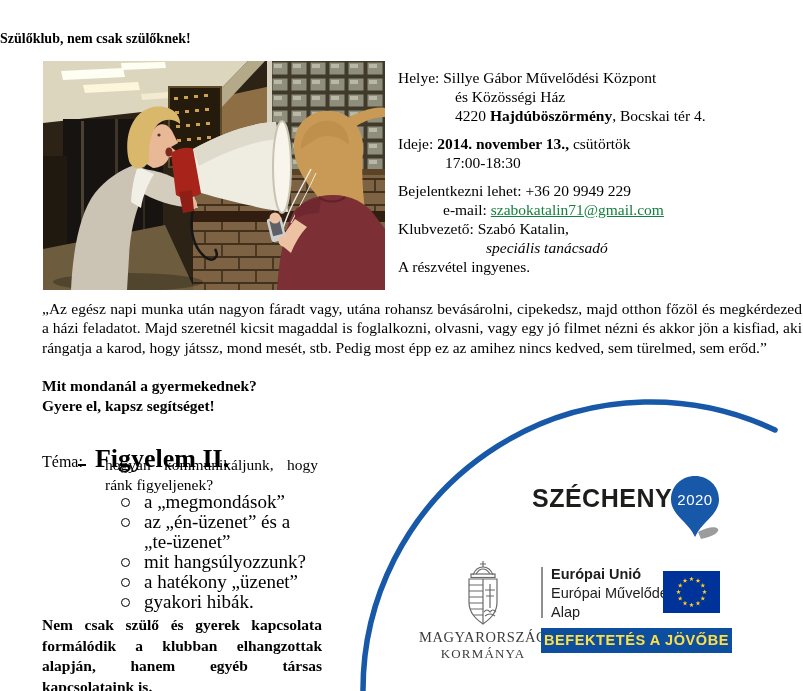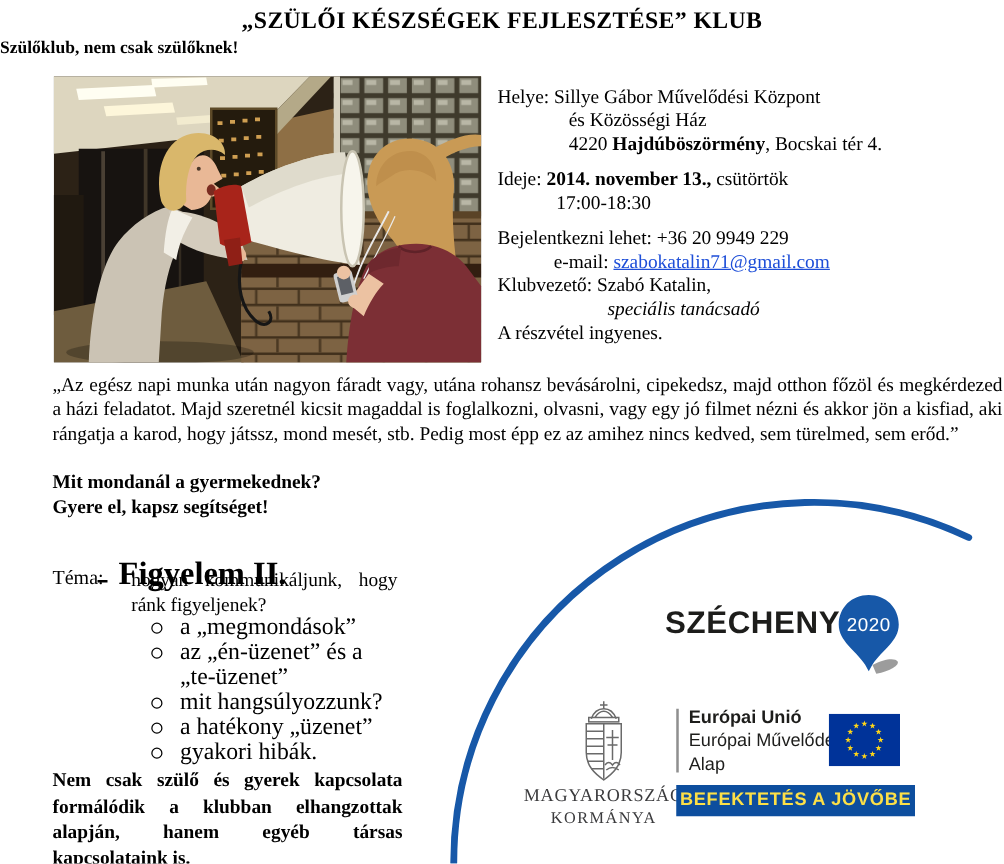--- a/index.html
+++ b/index.html
@@ -14,21 +14,21 @@
   #photo svg{display:block;}
 
   #info{left:398px;top:68px;width:405px;font-size:15.5px;line-height:19px;}
   #info .gap{height:9px;}
   .ind57{padding-left:57px;}
   .ind47{padding-left:47px;}
   .ind45{padding-left:45px;}
   .ind88{padding-left:88px;}
   .b{font-weight:700;}
   .i{font-style:italic;}
-  .email-link{color:#1d4ed8;text-decoration:underline;cursor:pointer;}
+  .email-link{color:#15803d;text-decoration:underline;cursor:pointer;}
 
   #para{left:42px;top:299px;width:760px;text-align:justify;font-size:15.5px;line-height:19.3px;}
   #question{left:42px;top:377px;font-weight:700;font-size:15.5px;}
   #invite{left:42px;top:397px;font-weight:700;font-size:15.5px;}
 
   #topic-row{left:42px;top:444px;display:flex;align-items:baseline;gap:12px;}
   #topic-label{font-size:16px;}
   #topic-title{font-size:26px;font-weight:700;text-align:center;}
 
   #main-point{left:78px;top:455px;width:242px;display:flex;}
@@ -57,21 +57,20 @@
   #eu-flag{left:343px;top:186px;}
   #banner{left:221px;top:243px;width:191px;height:25px;background:#0d4e9e;color:#fde047;
     font-family:"Liberation Sans",sans-serif;font-weight:700;font-size:14.5px;letter-spacing:.6px;
     text-align:center;line-height:25px;}
 </style>
 </head>
 <body>
 
 <div id="canvas">
 
-  <div class="abs" id="title">„SZÜLŐI KÉSZSÉGEK FEJLESZTÉSE” KLUB</div>
   <div class="abs" id="subtitle">Szülőklub, nem csak szülőknek!</div>
 
   <div class="abs" id="photo">
     <svg width="342" height="229" viewBox="0 0 342 229">
       <defs>
         <pattern id="blocks" width="19" height="16" patternUnits="userSpaceOnUse">
           <rect width="19" height="16" fill="#3f3a2c"></rect>
           <rect x="1.5" y="1.5" width="15" height="12" fill="#8f8d7c"></rect>
           <rect x="3" y="3" width="8" height="4" fill="#b9b7a6"></rect>
         </pattern>

